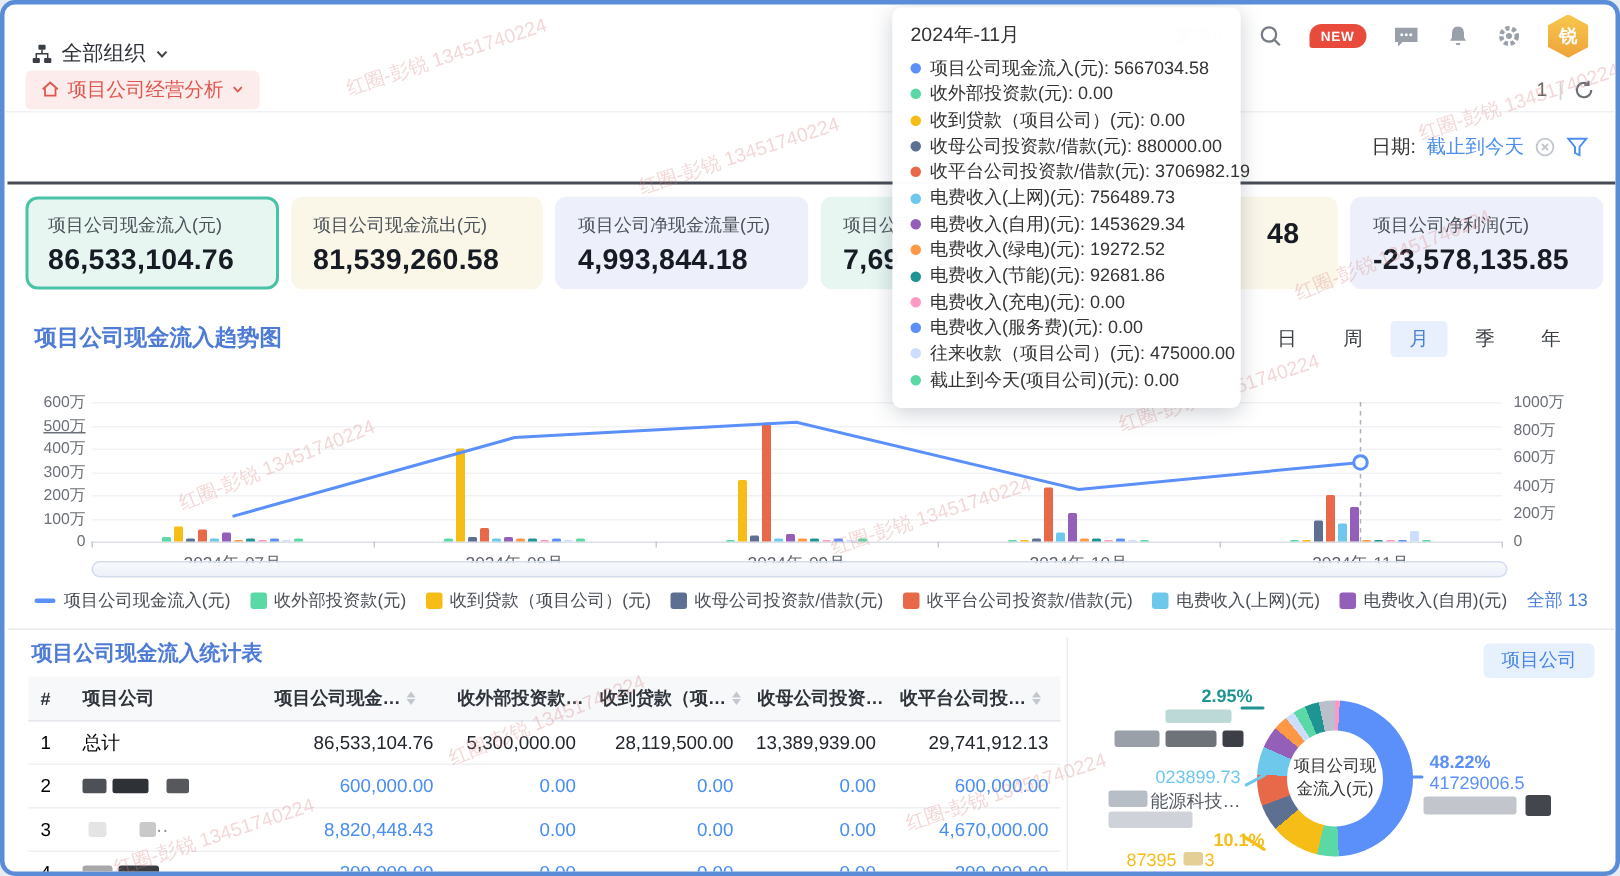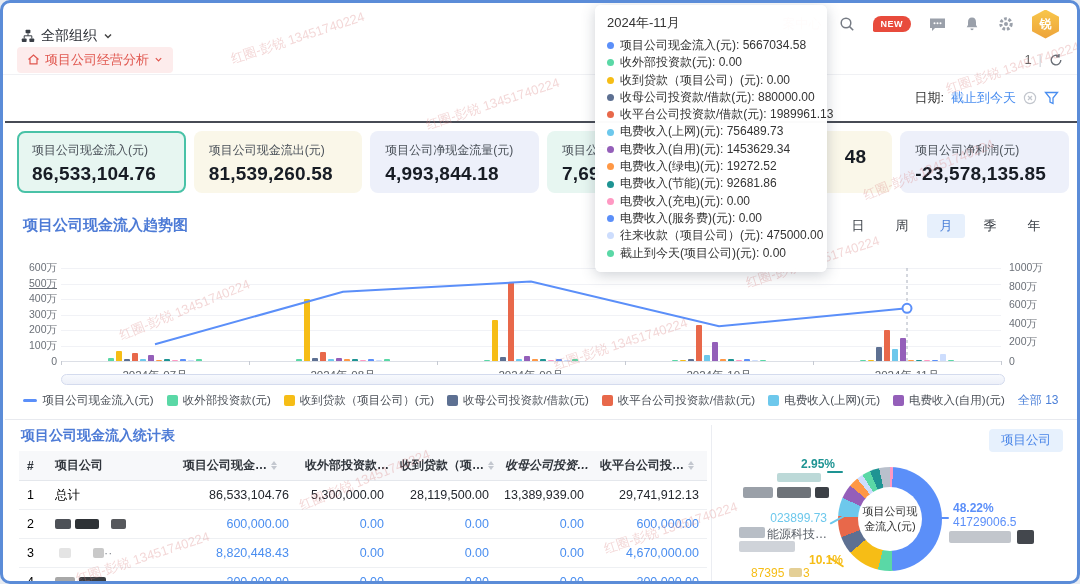--- a/index.html
+++ b/index.html
@@ -389,21 +389,21 @@
           <div class="tc" style="width: 95px;">
             <span>收外部投资款…</span>
           </div>
           <div class="tc" style="width: 105px;">
             <span>收到贷款（项…</span>
             <span class="sort">
               <span class="car up"></span>
               <span class="car dn"></span>
             </span>
           </div>
-          <div class="tc" style="width: 95px; font-style: italic;">
+          <div class="tc" style="width: 95px;">
             <span>收母公司投资…</span>
           </div>
           <div class="tc" style="width: 115px;">
             <span>收平台公司投…</span>
             <span class="sort">
               <span class="car up"></span>
               <span class="car dn"></span>
             </span>
           </div>
         </div>
@@ -503,21 +503,21 @@
         <div class="tt-item">
           <span class="dot" style="background: rgb(246, 189, 22);"></span>
           <span>收到贷款（项目公司）(元): 0.00</span>
         </div>
         <div class="tt-item">
           <span class="dot" style="background: rgb(93, 112, 146);"></span>
           <span>收母公司投资款/借款(元): 880000.00</span>
         </div>
         <div class="tt-item">
           <span class="dot" style="background: rgb(232, 104, 74);"></span>
-          <span>收平台公司投资款/借款(元): 1989961.13</span>
+          <span>收平台公司投资款/借款(元): 3706982.19</span>
         </div>
         <div class="tt-item">
           <span class="dot" style="background: rgb(109, 200, 236);"></span>
           <span>电费收入(上网)(元): 756489.73</span>
         </div>
         <div class="tt-item">
           <span class="dot" style="background: rgb(148, 95, 185);"></span>
           <span>电费收入(自用)(元): 1453629.34</span>
         </div>
         <div class="tt-item">

